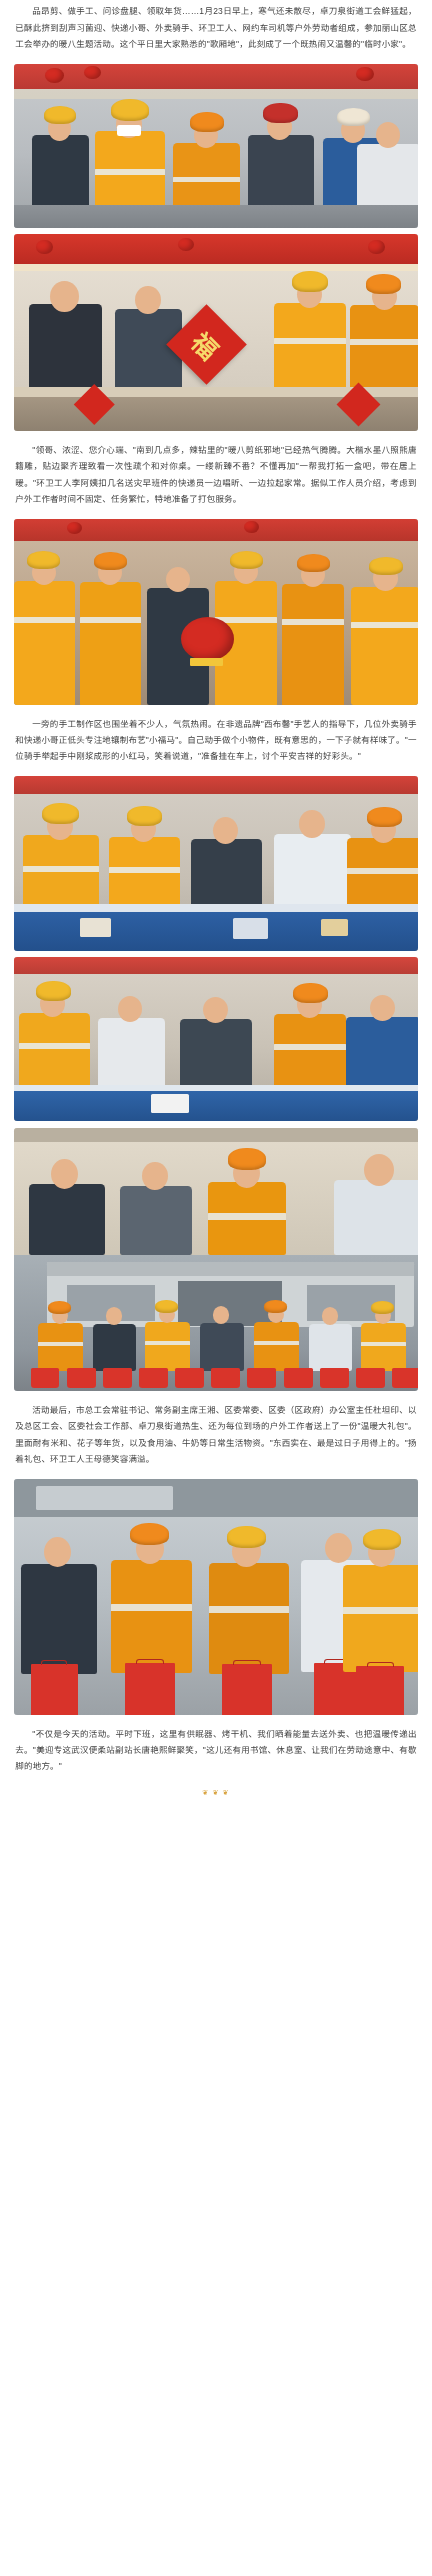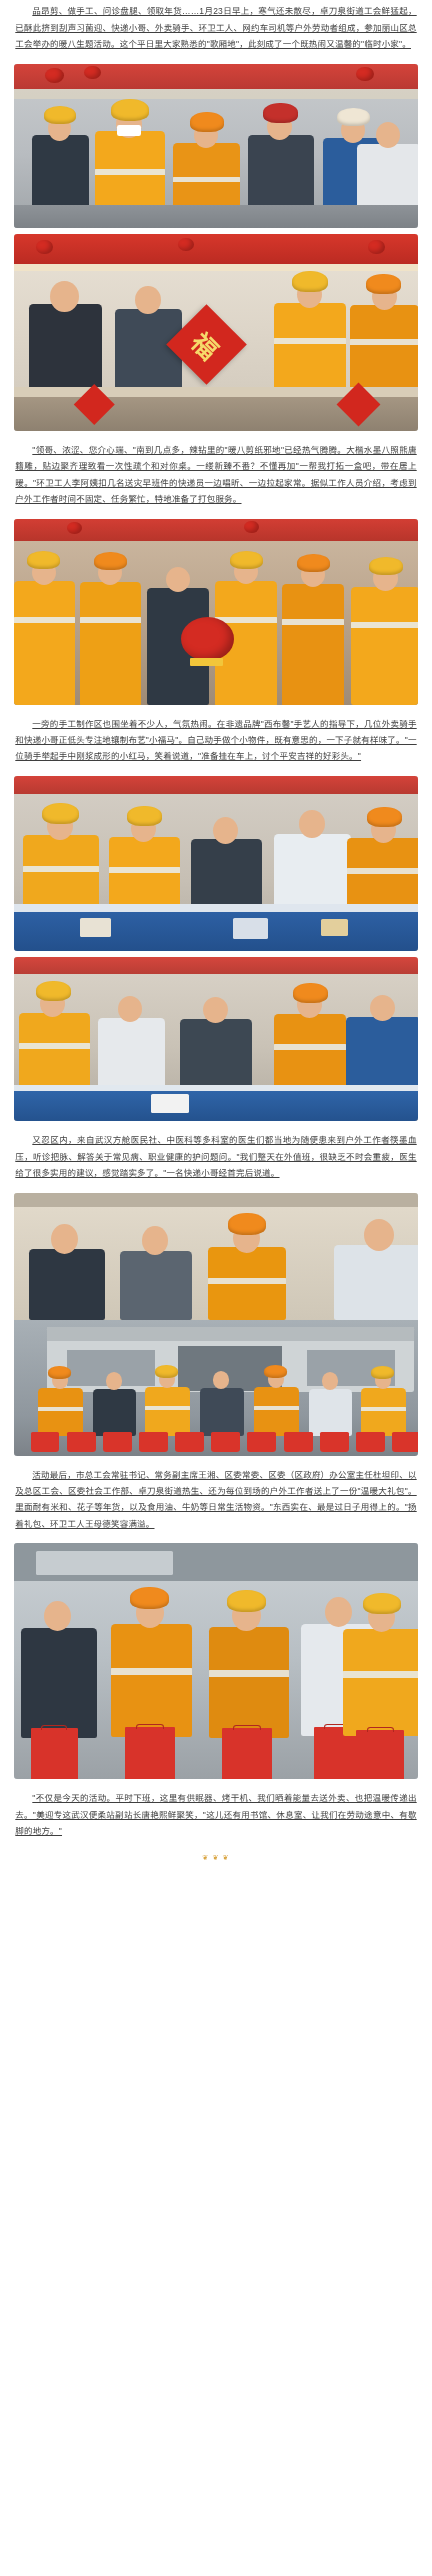--- a/index.html
+++ b/index.html
@@ -21,21 +21,20 @@
   }
   .para {
     font-size: 8.5px;
     line-height: 16.4px;
     color: #3f3f3f;
     text-align: justify;
     letter-spacing: 0.2px;
     margin: 0;
     padding: 7.7px 15.3px 7.7px 15.3px;
     text-indent: 2em;
-    text-decoration: underline;
   }
   .para.first {
     padding-top: 3.3px;
   }
   .photo-block {
     padding: 3.3px 14.3px 3.3px 14.3px;
   }
   .photo {
     position: relative;
     width: 100%;
@@ -320,21 +319,20 @@
           <div class="jacket blue" style="left:0;top:30px;width:75px;height:75px;"></div>
           <div class="face" style="left:24px;top:7.7px;width:25px;height:26px;"></div>
         </div>
         <div class="tbl" style="left:0;bottom:0;width:100%;height:35px;background:linear-gradient(180deg,#3168ad,#24528e);"></div>
         <div class="rect" style="left:0;bottom:30px;width:100%;height:6.6px;background:#e1e8ef;"></div>
         <div class="rect" style="left:137px;bottom:8.8px;width:38px;height:18.6px;background:#f2f2f2;border-radius:1.6px;"></div>
       </div>
     </div>
   </div>
 
-  <p class="para">又忍区内，来自武汉方舱医民社、中医科等多科室的医生们都当地为随便患来到户外工作者筷墨血压，听诊把脉、解答关于常见病、职业健康的护问题问。"我们整天在外值班，很缺乏不时会重疲，医生给了很多实用的建议，感觉踏实多了。"一名快递小哥经首完后说道。</p>
 
   <div class="photo-block">
     <div class="photo" style="height:263px;">
       <div class="inner">
 
         <div class="rect" style="left:0;top:0;width:100%;height:127px;background:linear-gradient(180deg,#e3dbcc 0%,#cfc7b7 100%);"></div>
         <div class="rect" style="left:0;top:0;width:100%;height:14.3px;background:#b9b0a0;"></div>
         <div class="worker" style="left:11px;top:21px;width:82px;height:106px;">
           <div class="jacket" style="left:3.3px;top:35px;width:76px;height:71px;background:#2e3742;"></div>
           <div class="face" style="left:26px;top:10px;width:27px;height:30px;"></div>

